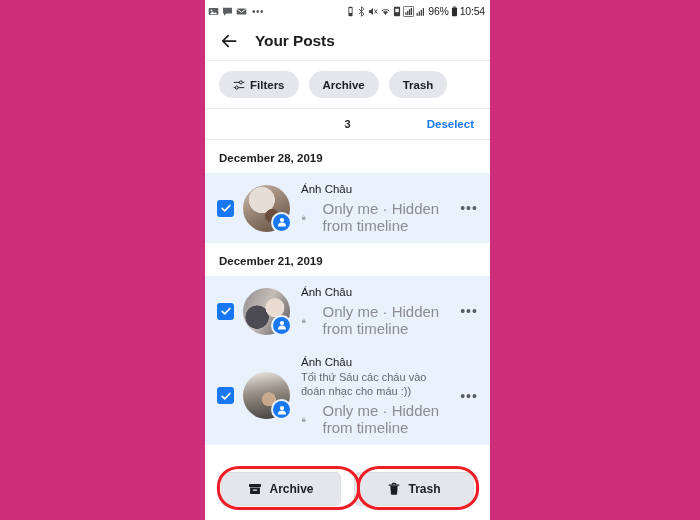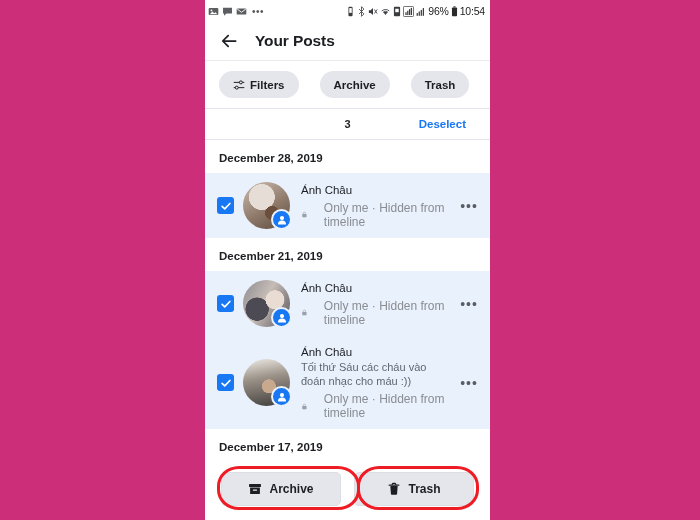--- a/index.html
+++ b/index.html
@@ -36,41 +36,41 @@
     display:flex; align-items:center;
     padding-left:14px; gap:16px;
     border-bottom:1px solid #e8eaed;
   }
   .appbar .title { font-size:15.5px; font-weight:700; color:#1c1e21; letter-spacing:-0.1px;}
   .back-arrow { width:20px; height:20px; cursor:pointer; }
 
   
   .chipbar {
     height:48px; display:flex; align-items:center;
-    gap:21px; padding-left:14px; background:#fff;
+    gap:10px; padding-left:14px; background:#fff;
     border-bottom:1px solid #e4e6eb;
   }
   .chip {
     background:#e4e6eb; border-radius:16px;
     height:27px; display:inline-flex; align-items:center;
     padding:0 14px; gap:5px;
     font-size:11.5px; font-weight:600; color:#1c1e21; cursor:pointer;
   }
 
   
   .selbar {
     height:31px; background:#fff; display:flex; align-items:center;
     position:relative; border-bottom:1px solid #e4e6eb;
   }
   .selbar .count {
     position:absolute; left:0; right:0; text-align:center;
     font-size:11px; font-weight:700; color:#1c1e21;
   }
   .selbar .deselect {
-    margin-left:auto; margin-right:24px;
+    margin-left:auto; margin-right:16px;
     font-size:11.5px; font-weight:600; color:#1877f2; cursor:pointer;
     position:relative; z-index:2;
   }
 
   
   .feed { background:#fff; }
   .date-hdr {
     font-size:11.5px; font-weight:700; color:#1c1e21;
     padding:12px 0 9px 14px; background:#fff;
   }
@@ -106,21 +106,21 @@
   .badge {
     position:absolute; right:-2px; bottom:-1px;
     width:21px; height:21px; border-radius:50%;
     background:#1877f2; border:2px solid #e9f1fd;
     display:flex; align-items:center; justify-content:center;
   }
   .ptext { flex:1; min-width:0; padding-left:2px; }
   .pname { font-size:11.5px; font-weight:400; color:#1c1e21; line-height:14px; }
   .pbody { font-size:11px; color:#606770; line-height:13.5px; margin-top:2px; }
   .pmeta {
-    font-size:12px; color:#8a8d91; margin-top:4px;
+    font-size:15px; color:#8a8d91; margin-top:4px;
     display:flex; align-items:center; gap:16px;
   }
   .pdots {
     flex:none; width:22px; text-align:center;
     font-size:14px; letter-spacing:1px; color:#5a5d61; cursor:pointer;
     line-height:10px;
   }
 
   
   .bottombar {

